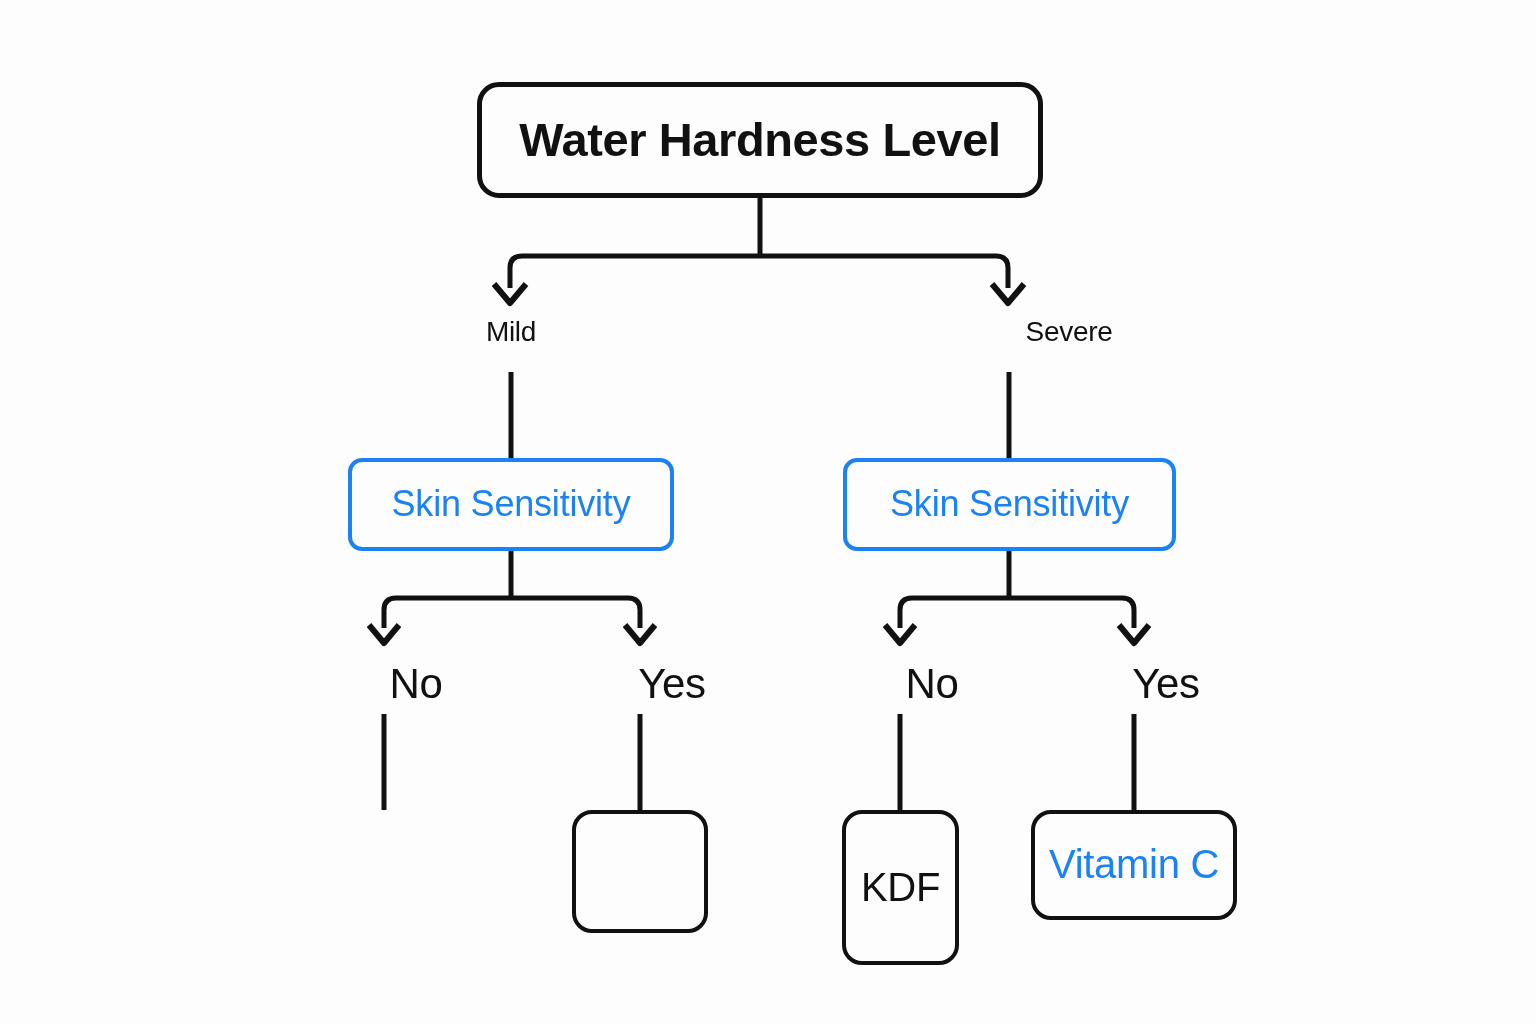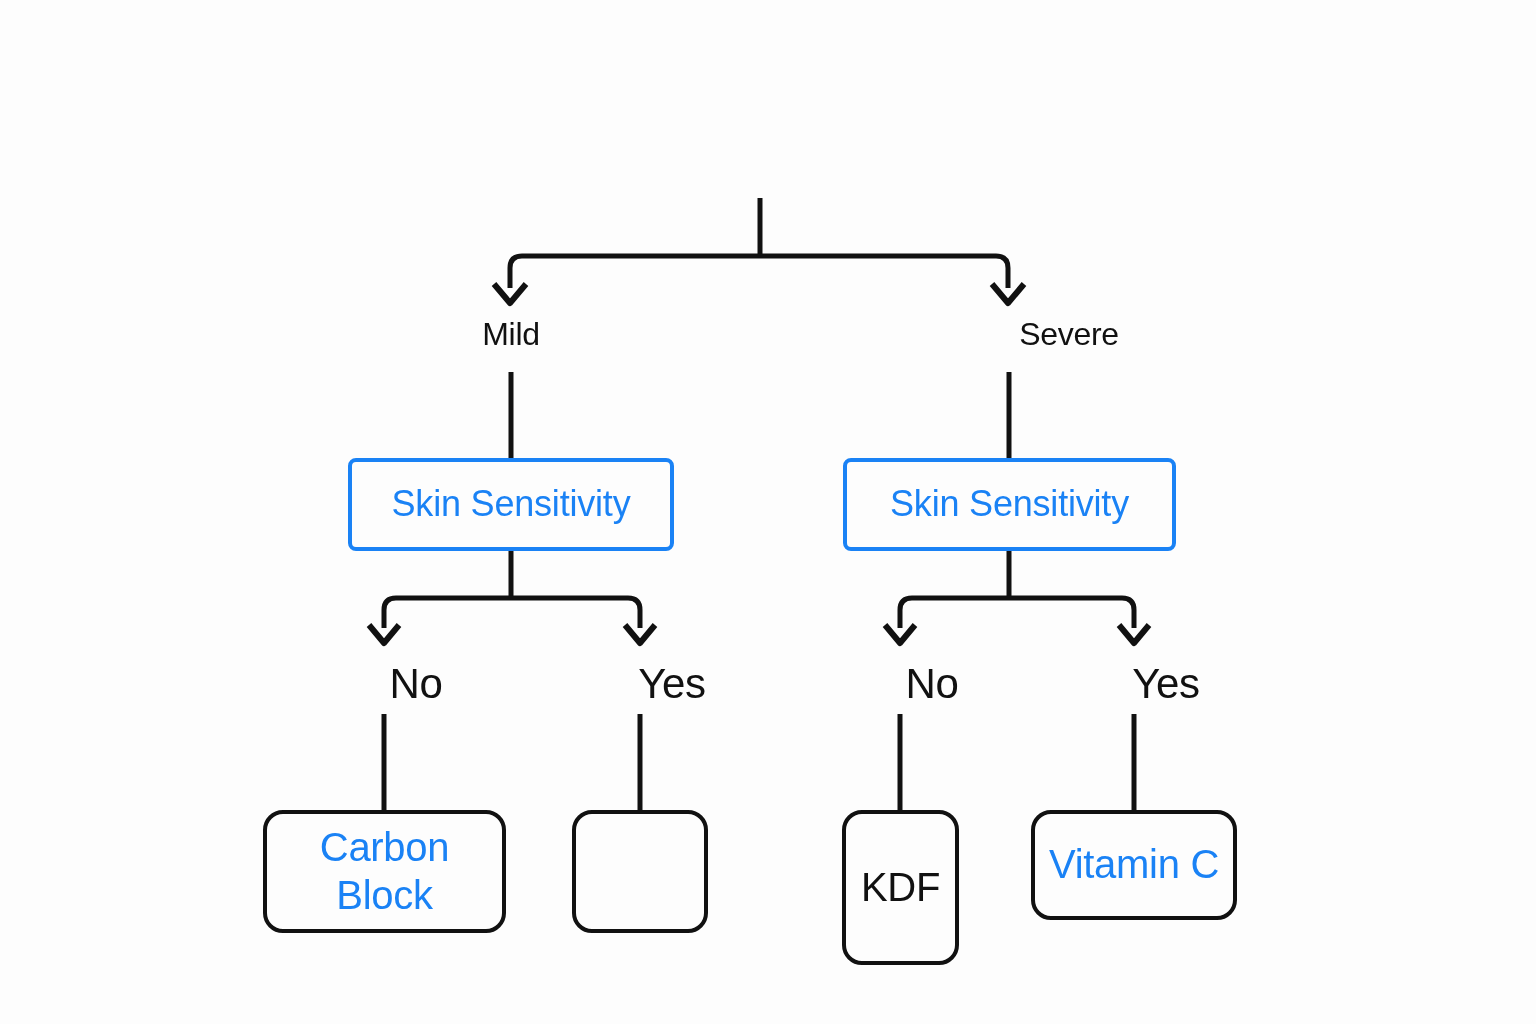--- a/index.html
+++ b/index.html
@@ -53,21 +53,21 @@
     border-radius: 22px;
     color: #111111;
     font-weight: 700;
     font-size: 47px;
     letter-spacing: -0.4px;
   }
 
   .node-decision {
     border-color: #1a82f5;
     border-width: 4px;
-    border-radius: 8px;
+    border-radius: 14px;
     color: #1a82f5;
     font-weight: 500;
     font-size: 36px;
     letter-spacing: -0.2px;
   }
 
   .node-leaf {
     border-color: #111111;
     border-width: 4px;
     border-radius: 20px;
@@ -85,21 +85,21 @@
     opacity: 0.75;
     letter-spacing: 1px;
   }
 
   
   .edge-label {
     position: absolute;
     z-index: 2;
     color: #111111;
     font-weight: 400;
-    font-size: 32px;
+    font-size: 28px;
     letter-spacing: -0.3px;
     white-space: nowrap;
     transform: translateX(-50%);
     text-align: center;
     background: transparent;
   }
   .edge-label-small {
     font-size: 42px;
     margin-left: 32px;
   }
@@ -136,20 +136,23 @@
       <path d="M 1119 625 L 1134 643 L 1149 625" stroke-width="6"></path>
 
       <path d="M 384 714 L 384 810"></path>
       <path d="M 640 714 L 640 810"></path>
       <path d="M 900 714 L 900 810"></path>
       <path d="M 1134 714 L 1134 810"></path>
 
     </g>
   </svg>
 
+  <div class="node node-root" style="left:477px; top:82px; width:566px; height:116px;">
+    <span>Water Hardness Level</span>
+  </div>
 
   <div class="edge-label" style="left:511px; top:316px;">Mild</div>
 
   <div class="edge-label" style="left:1069px; top:316px;">Severe</div>
 
   <div class="node node-decision" style="left:348px; top:458px; width:326px; height:93px;">
     <span>Skin Sensitivity</span>
   </div>
 
   <div class="node node-decision" style="left:843px; top:458px; width:333px; height:93px;">
@@ -157,24 +160,20 @@
   </div>
 
   <div class="edge-label edge-label-small" style="left:384px; top:660px;">No</div>
 
   <div class="edge-label edge-label-small" style="left:640px; top:660px;">Yes</div>
 
   <div class="edge-label edge-label-small" style="left:900px; top:660px;">No</div>
 
   <div class="edge-label edge-label-small" style="left:1134px; top:660px;">Yes</div>
 
-  <div class="node node-leaf leaf-blue" style="left:263px; top:810px; width:243px; height:123px; flex-direction:column;">
-    <span>Carbon</span>
-    <span>Block</span>
-  </div>
 
   <div class="node node-leaf leaf-blue" style="left:572px; top:810px; width:136px; height:123px;">
     <span class="leaf-empty-mark"></span>
   </div>
 
   <div class="node node-leaf leaf-black" style="left:842px; top:810px; width:117px; height:155px;text-align:right;">
     <span>KDF</span>
   </div>
 
   <div class="node node-leaf leaf-blue" style="left:1031px; top:810px; width:206px; height:110px;">

